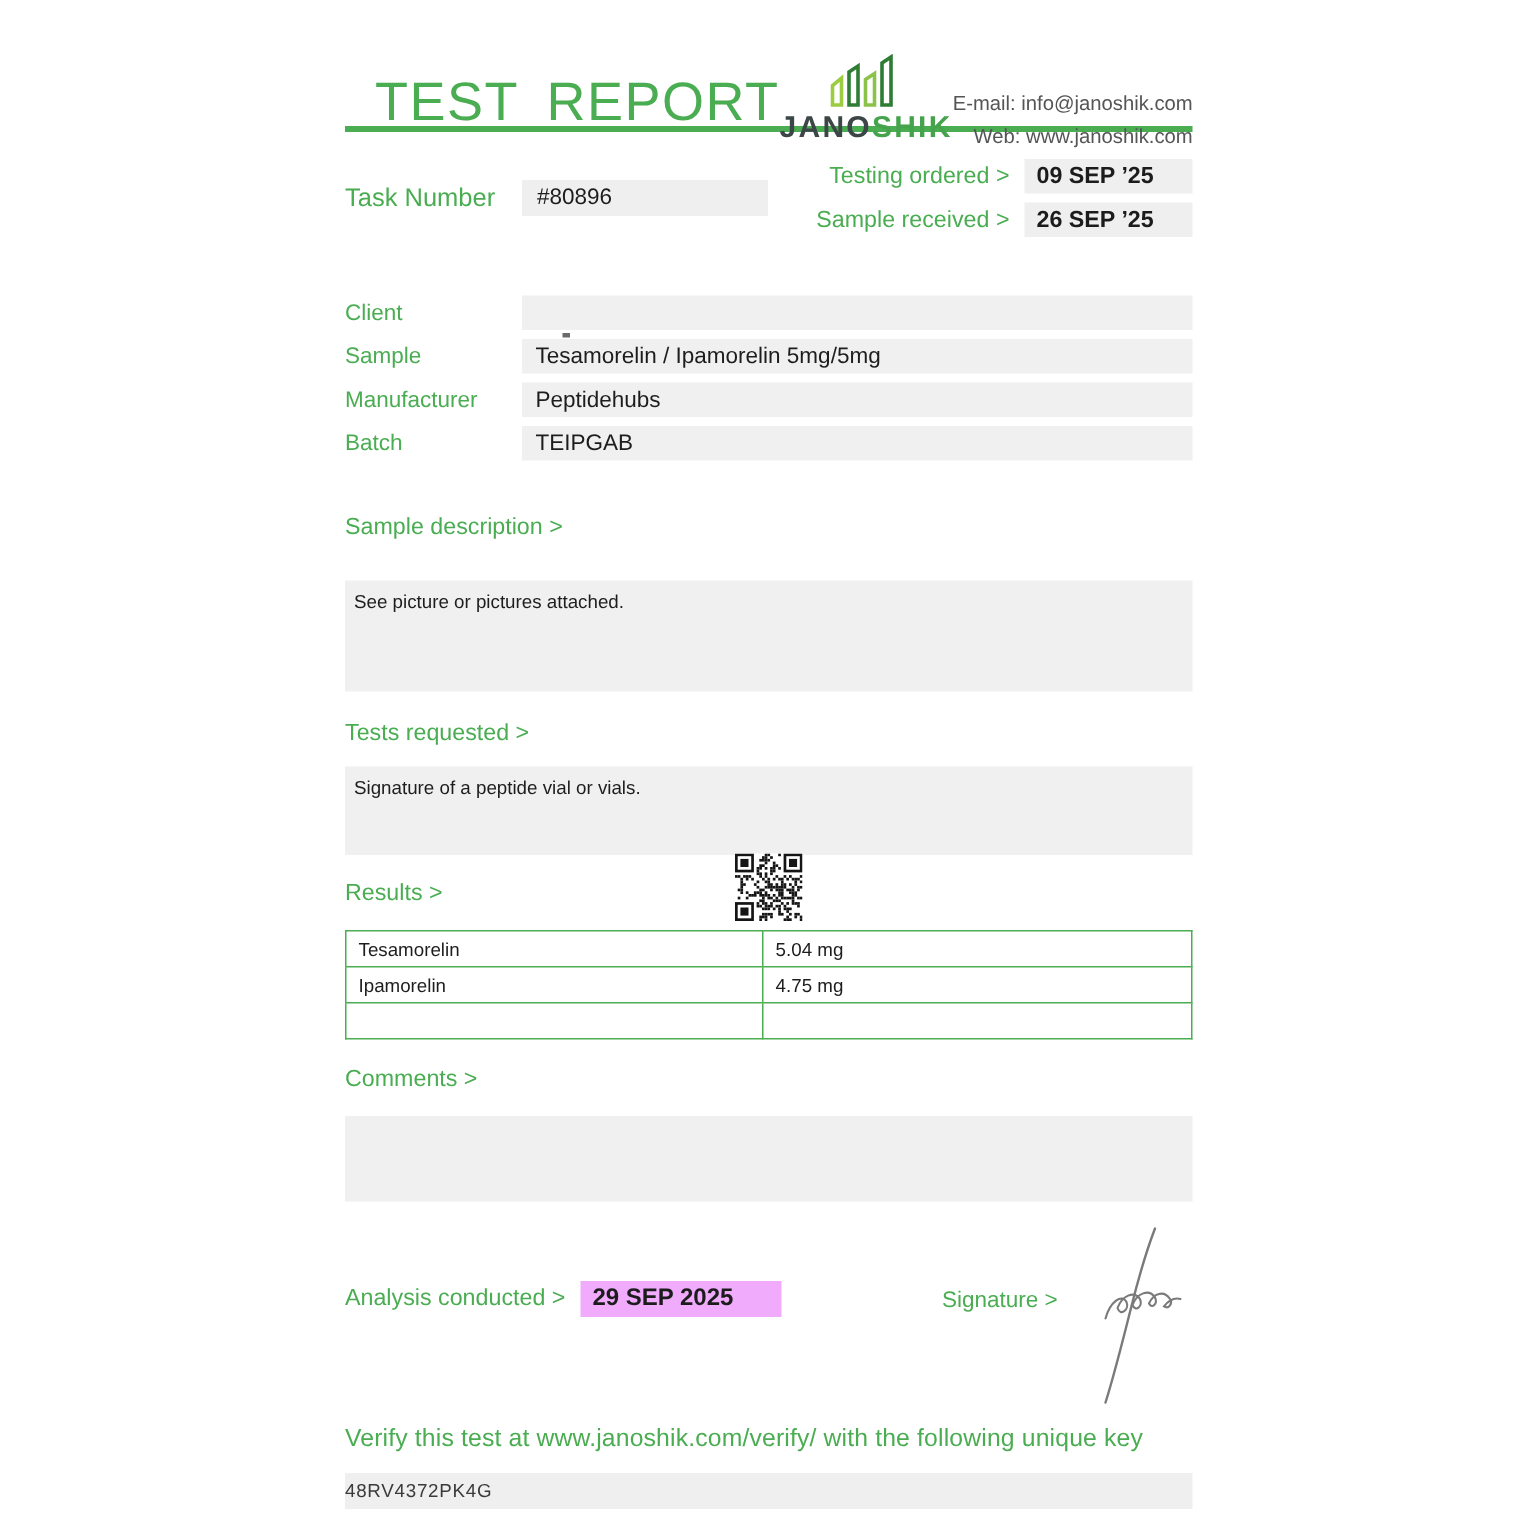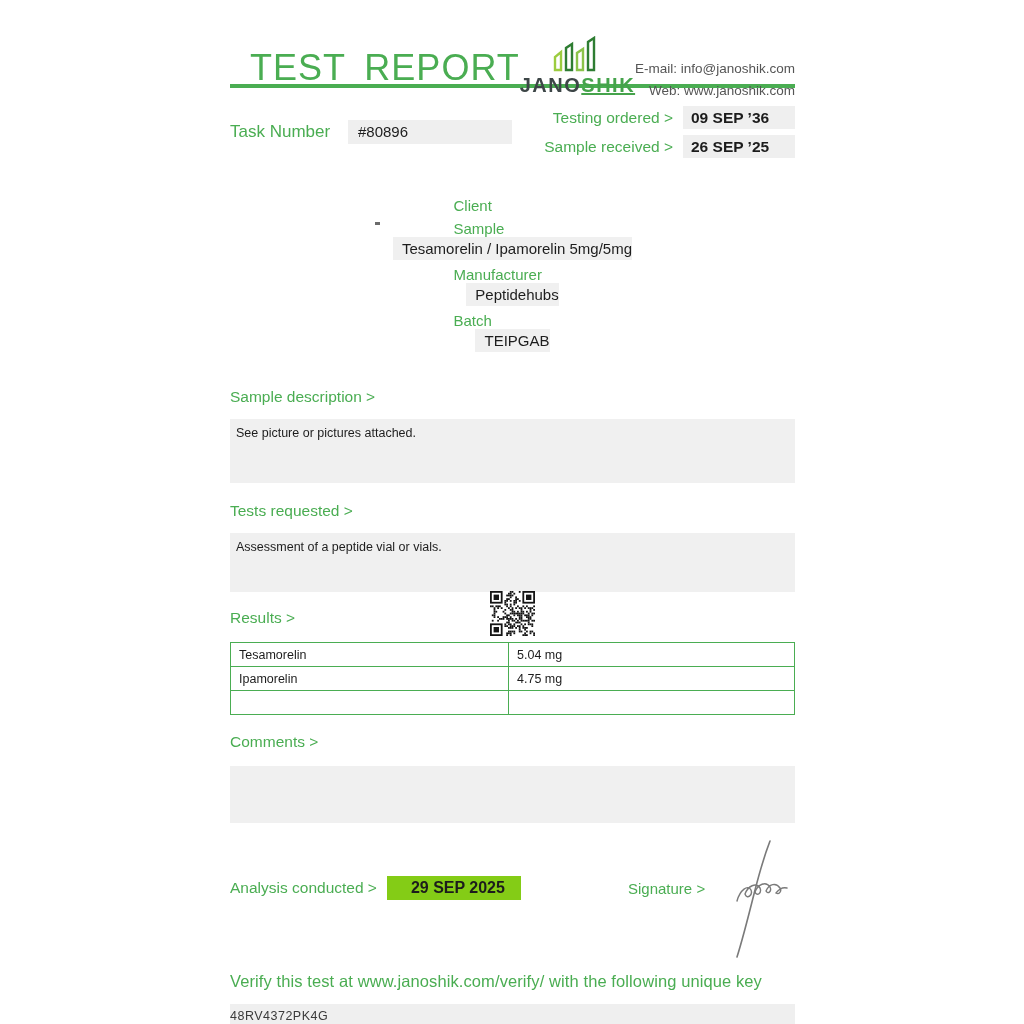--- a/index.html
+++ b/index.html
@@ -8,66 +8,66 @@
   .page { position:relative; width:1024px; height:1024px; background:#ffffff; overflow:hidden; }
   .content { position:absolute; left:230px; top:0; width:565px; }
 
   
   .header { display:flex; align-items:flex-start; justify-content:space-between; padding-top:36px; height:76px;margin-left:20px; }
   .report-title { font-size:36px; color:#4aad52; letter-spacing:1px; word-spacing:8px; line-height:64px; white-space:nowrap; }
   .logo { display:flex; flex-direction:column; align-items:center; margin-top:0; }
   .logo-icon { width:52px; height:36px; }
   .logo-text { font-size:20px; font-weight:bold; letter-spacing:1.5px; line-height:22px; margin-top:2px; }
   .logo-text .dark { color:#3d4647; }
-  .logo-text .green { color:#45a34b;text-decoration:underline; }
+  .logo-text .green { color:#45a34b; }
   .contact { text-align:right; font-size:13.5px; color:#555555; line-height:1.6; padding-top:22px; white-space:nowrap; }
 
   .divider { margin-top:8px; height:4px; background:#4aad52; width:100%; }
 
   
   .task-row { display:flex; justify-content:space-between; margin-top:18px; }
   .task-left { display:flex; align-items:center; }
   .task-label { width:118px; font-size:17px; color:#4aad52; line-height:24px; white-space:nowrap; }
   .task-value-box { width:164px; height:24px; background:#efefef; font-size:15px; line-height:24px; padding-left:10px; color:#1d1d1d; }
   .dates { display:flex; flex-direction:column; gap:6px; }
   .date-row { display:flex; align-items:center; justify-content:flex-end; }
   .date-label { font-size:15.5px; color:#4aad52; margin-right:10px; white-space:nowrap; }
   .date-box { width:112px; height:23px; background:#efefef; font-size:15.5px; font-weight:bold; line-height:23px; padding-left:8px; color:#1c1c1c; white-space:nowrap; }
 
   
   .info-block { margin-top:39px; }
-  .info-row { display:flex; align-items:center; margin-bottom:6px; position:relative;flex-direction:column; }
+  .info-row { display:flex; align-items:center; margin-bottom:6px; position:relative; }
   .info-label { width:118px; font-size:15px; color:#4aad52; white-space:nowrap; }
   .info-value-box { flex:1; height:23px; background:#f0f0f0; font-size:15px; line-height:23px; padding-left:9px; color:#1d1d1d; white-space:nowrap; }
   .redacted-mark { position:absolute; left:145px; top:25px; width:5px; height:3px; background:#6b6b6b; }
 
   
   .section-heading { font-size:15.5px; color:#4aad52; line-height:18px; }
   .h-desc { margin-top:36px; }
   .gray-box { background:#f0f0f0; width:100%; }
-  .box-desc { margin-top:13px; height:64px; }
+  .box-desc { margin-top:26px; height:74px; }
   .box-text { font-size:12.5px; color:#1d1d1d; padding:7px 0 0 6px; }
   .h-tests { margin-top:19px; }
   .box-tests { margin-top:13px; height:59px; }
 
   .results-band { position:relative; height:50px; }
   .h-results { position:absolute; left:0; top:17px; }
   .qr { position:absolute; top:-1px; left:50%; margin-left:-23px; width:45px; height:45px; background:#fff; }
 
   table.results { width:100%; border-collapse:collapse; }
   table.results td { border:1.5px solid #4aad52; height:24px; font-size:12.5px; padding:0 0 0 8px; color:#1d1d1d; }
   td.c1 { width:49.3%; }
 
   .h-comments { margin-top:18px; }
   .box-comments { margin-top:15px; height:57px; }
 
   
   .footer-row { position:relative; margin-top:53px; height:24px; display:flex; align-items:center; }
   .analysis-label { font-size:15.5px; color:#4aad52; margin-right:10px; white-space:nowrap; }
-  .analysis-box { width:134px; height:24px; background:#84cc16; font-size:16px; font-weight:bold; line-height:24px; padding-left:8px; color:#1c1c1c; white-space:nowrap;text-align:center; }
+  .analysis-box { width:134px; height:24px; background:#f0abfc; font-size:16px; font-weight:bold; line-height:24px; padding-left:8px; color:#1c1c1c; white-space:nowrap; }
   .signature-label { position:absolute; left:398px; font-size:15px; color:#4aad52; white-space:nowrap; }
   .signature-svg { position:absolute; left:495px; top:-38px; width:70px; height:122px; }
 
   .verify-line { margin-top:72px; font-size:16.5px; color:#4aad52; white-space:nowrap; letter-spacing:0.1px; }
   .key-box { margin-top:13px; height:24px; background:#efefef; font-size:12.5px; letter-spacing:0.5px; line-height:24px; color:#3a3a3a; }
 </style>
 </head>
 <body>
 
 <div class="page">
@@ -93,21 +93,21 @@
     <div class="divider"></div>
 
     <div class="task-row">
       <div class="task-left">
         <div class="task-label">Task Number</div>
         <div class="task-value-box">#80896</div>
       </div>
       <div class="dates">
         <div class="date-row">
           <div class="date-label">Testing ordered  &gt;</div>
-          <div class="date-box">09 SEP ’36</div>
+          <div class="date-box">09 SEP ’25</div>
         </div>
         <div class="date-row">
           <div class="date-label">Sample received &gt;</div>
           <div class="date-box">26 SEP ’25</div>
         </div>
       </div>
     </div>
 
     <div class="info-block">
       <div class="info-row">
@@ -129,21 +129,21 @@
       </div>
     </div>
 
     <div class="section-heading h-desc">Sample description &gt;</div>
     <div class="gray-box box-desc">
       <div class="box-text">See picture or pictures attached.</div>
     </div>
 
     <div class="section-heading h-tests">Tests requested &gt;</div>
     <div class="gray-box box-tests">
-      <div class="box-text">Assessment of a peptide vial or vials.</div>
+      <div class="box-text">Signature of a peptide vial or vials.</div>
     </div>
 
     <div class="results-band">
       <div class="section-heading h-results">Results &gt;</div>
       <svg class="qr" viewBox="0 0 45 45">
           <rect x="0" y="0" width="12.6" height="12.6" fill="#151515"></rect>
           <rect x="1.8" y="1.8" width="9" height="9" fill="#ffffff"></rect>
           <rect x="3.6" y="3.6" width="5.4" height="5.4" fill="#151515"></rect>
           <rect x="32.4" y="0" width="12.6" height="12.6" fill="#151515"></rect>
           <rect x="34.2" y="1.8" width="9" height="9" fill="#ffffff"></rect>

